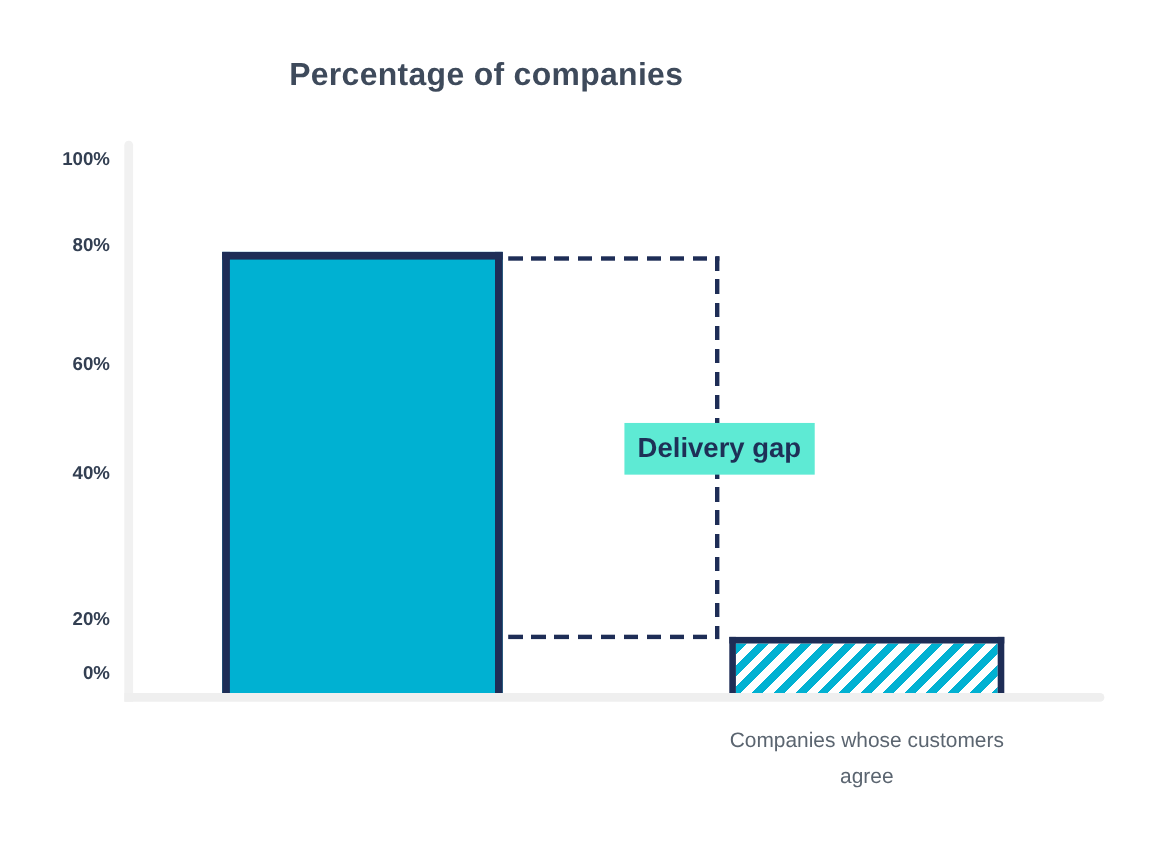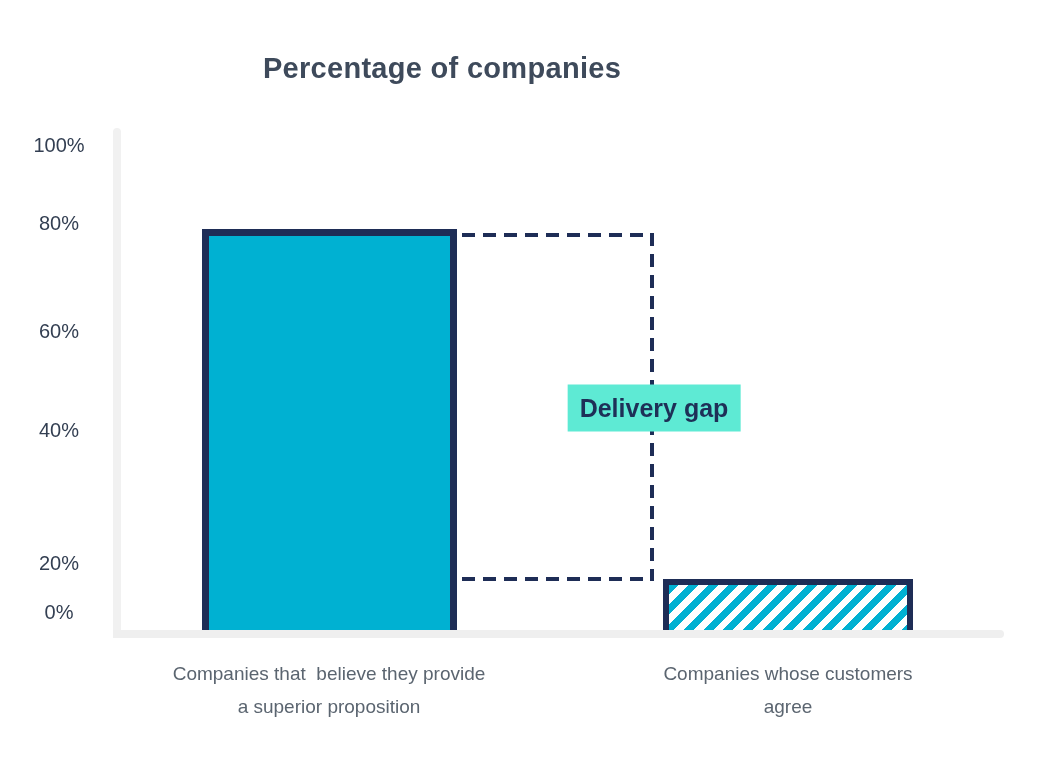--- a/index.html
+++ b/index.html
@@ -14,21 +14,21 @@
   .y-axis-line{
     position:absolute;left:113px;top:128px;width:8px;height:510px;
     background:#f1f1f1;border-radius:4px 4px 0 0;
   }
   .x-axis-line{
     position:absolute;left:113px;top:630px;width:891px;height:8px;
     background:#efefef;border-radius:0 4px 4px 0;
   }
   .y-tick{
     position:absolute;left:18px;width:82px;height:26px;line-height:26px;
-    text-align:center;font-size:20px;font-weight:400;color:#333f52;
+    text-align:right;font-size:17px;font-weight:700;color:#333f52;
   }
   .bar{position:absolute;box-sizing:border-box;}
   .bar-solid{
     background:#00b1d2;
     border:7px solid #1e2d56;border-bottom:none;
   }
   .bar-hatch{
     background-color:#ffffff;
     background-image:repeating-linear-gradient(135deg,#00b1d2 0 7px,#ffffff 7px 14px);
     border:6px solid #1e2d56;border-bottom:none;
@@ -75,17 +75,15 @@
 
   <div class="bar bar-solid" id="bar-0" style="left: 202px; width: 255px; top: 229px; height: 401px;"></div>
   <div class="bar bar-hatch" id="bar-1" style="left: 663px; width: 250px; top: 579px; height: 51px;"></div>
 
   <div class="dash-h" id="dash-top" style="left: 462px; top: 233px; width: 192px;"></div>
   <div class="dash-v" id="dash-mid" style="left: 650px; top: 233px; height: 348px;"></div>
   <div class="dash-h" id="dash-bottom" style="left: 462px; top: 577px; width: 188px;"></div>
 
   <div class="gap-label">Delivery gap</div>
 
-  <div class="cat-label cat-label-1">Companies that  believe they provide
-a superior proposition</div>
   <div class="cat-label cat-label-2">Companies whose customers agree</div>
 
 </div>
 
 </body></html>

